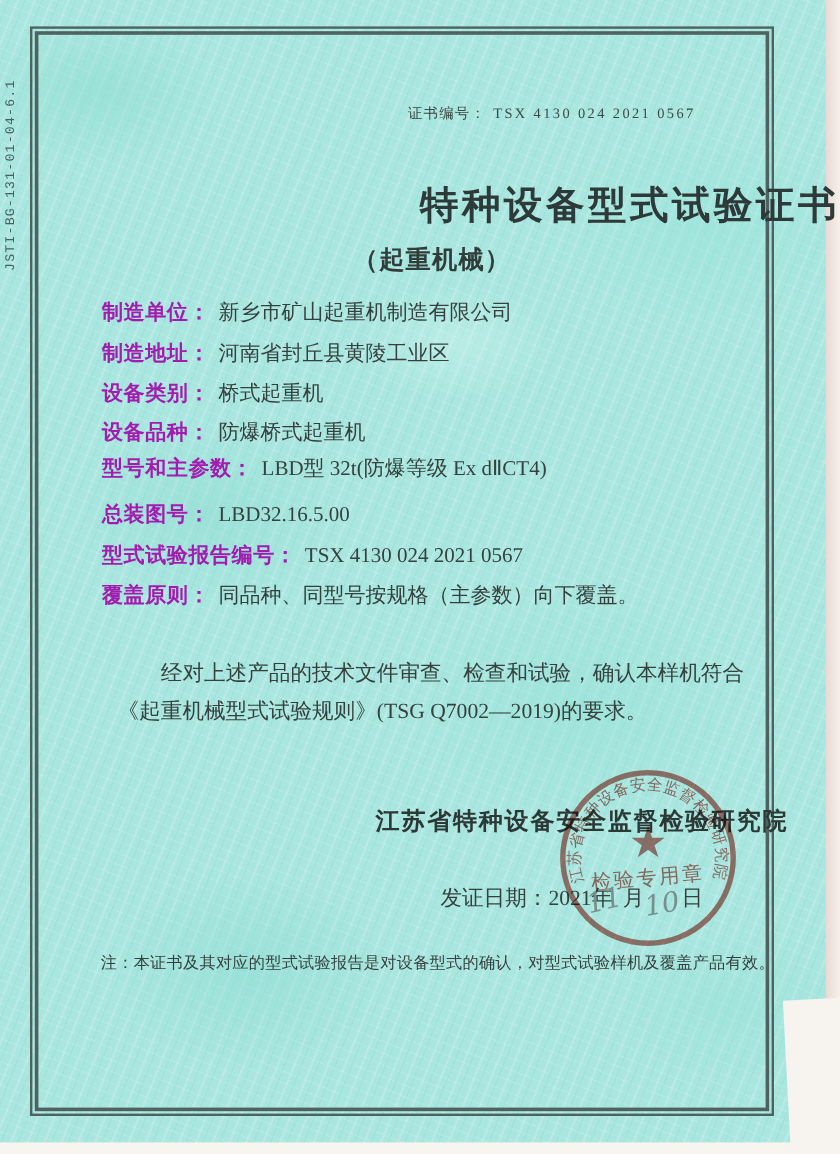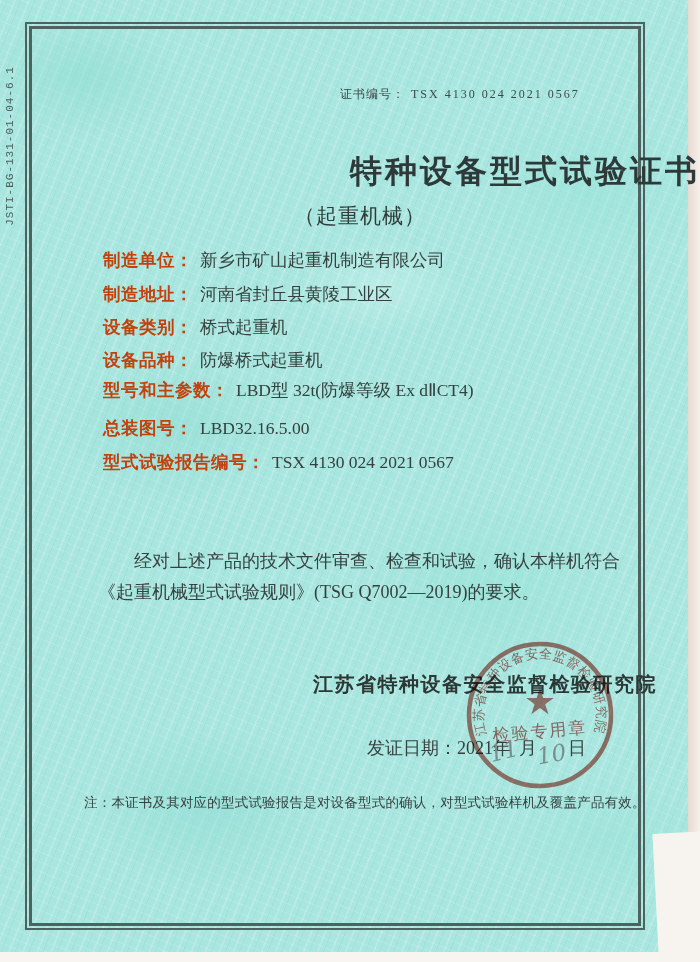--- a/index.html
+++ b/index.html
@@ -51,27 +51,26 @@
     position:absolute; left:340px; top:86px;
     font-size:12px; color:#3c4947; letter-spacing:1px; white-space:nowrap;
   }
   .cert-no .num { margin-left:6px; letter-spacing:2px; }
   .title {
     position:absolute; left:20px; top:150px; width:680px; text-align:right;
     font-size:32px; font-weight:bold; letter-spacing:3px; color:#2e3a39;
   }
   .subtitle {
     position:absolute; left:20px; top:202px; width:680px; text-align:center;
-    font-size:21px; font-weight:normal; letter-spacing:1px; color:#313d3b;
+    font-size:21px; font-weight:bold; letter-spacing:1px; color:#313d3b;
   }
   .fline { position:absolute; left:85px; font-size:17.5px; white-space:nowrap; color:#35413f; }
   .fline .lbl {
-    font-family:Liberation Sans, sans-serif; font-weight:700; color:#c2410c;
+    font-family:Liberation Sans, sans-serif; font-weight:700; color:#a21caf;
     letter-spacing:.5px;
-    margin-left:18px;
   }
   .fline .val { margin-left:7px; }
   .f0 { top:248px; } .f1 { top:282px; } .f2 { top:315px; } .f3 { top:348px; }
   .f4 { top:378px; } .f5 { top:416px; } .f6 { top:450px; } .f7 { top:484px; }
   .u { text-underline-offset:3px;margin-top:38px; }
   .statement {
     position:absolute; left:98px; top:546px; width:540px;
     font-size:18px; line-height:31px; text-indent:2em; color:#35413f;
   }
   .issuer-name {
@@ -136,20 +135,23 @@
   </div>
   <div class="fline f4">
     <span class="lbl">型号和主参数：</span><span class="val"><span class="u">LBD</span><span>型 </span><span class="u">32t</span><span>(防爆等级 Ex dⅡCT4)</span></span>
   </div>
   <div class="fline f5">
     <span class="lbl">总装图号：</span><span class="val">LBD32.16.5.00</span>
   </div>
   <div class="fline f6">
     <span class="lbl">型式试验报告编号：</span><span class="val">TSX 4130 024 2021 0567</span>
   </div>
+  <div class="fline f7">
+    <span class="lbl">覆盖原则：</span><span class="val">同品种、同型号按规格（主参数）向下覆盖。</span>
+  </div>
 
   <div class="statement">经对上述产品的技术文件审查、检查和试验，确认本样机符合《起重机械型式试验规则》(TSG Q7002—2019)的要求。</div>
 
   <div class="issuer-name">江苏省特种设备安全监督检验研究院</div>
 
   <div class="date-line d-prefix">发证日期：2021年</div>
   <div class="date-line d-month">月</div>
   <div class="date-line d-day">日</div>
   <div class="hand hand-month">11</div>
   <div class="hand hand-day">10</div>

